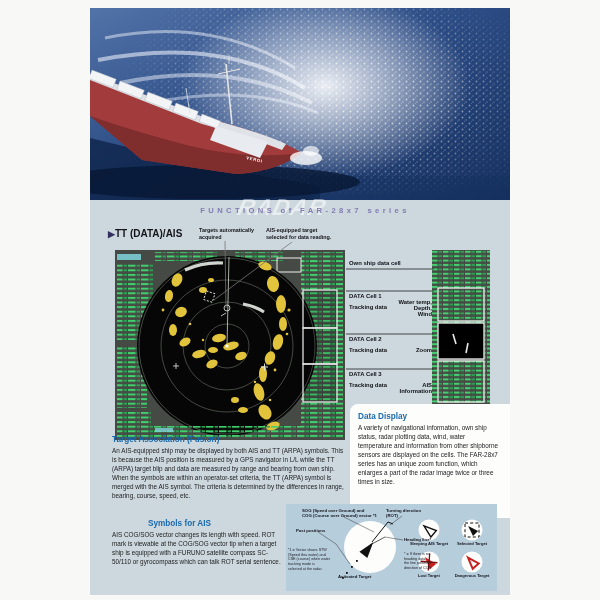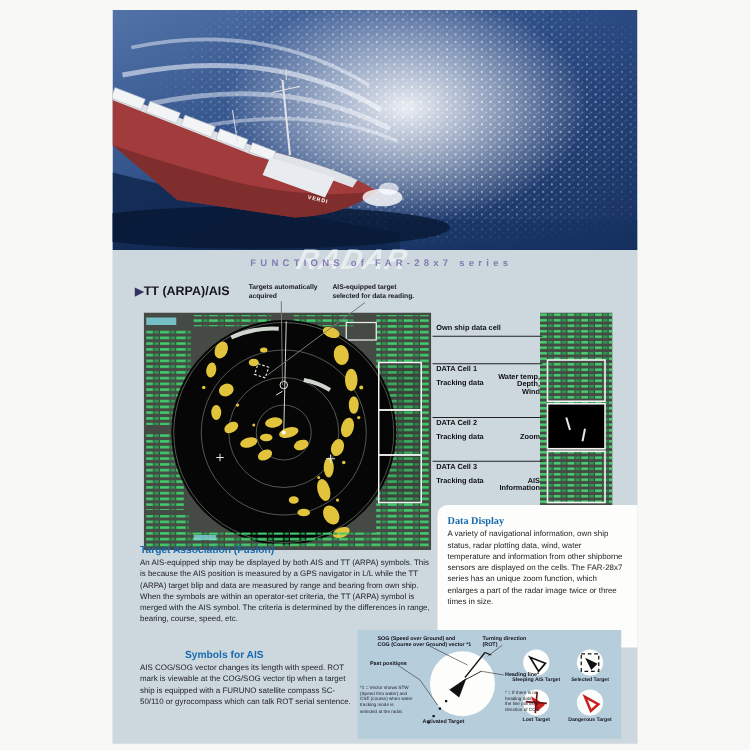--- a/index.html
+++ b/index.html
@@ -106,21 +106,21 @@
       </g>
     </svg>
   </div>
 
   <div class="abs" id="panel"></div>
 
   <div class="abs banner-watermark">RADAR</div>
   <div class="abs banner-title">FUNCTIONS of FAR-28x7 series</div>
 
   <div class="abs tt-head">
-    <span class="tt-arrow">▶</span><span>TT (ARPA)/AIS</span>
+    <span class="tt-arrow">▶</span><span>TT (DATA)/AIS</span>
   </div>
   <div class="abs callout preline" style="left:199px;top:227px;width:62px;">Targets automatically
 acquired</div>
   <div class="abs callout preline" style="left:266px;top:227px;width:84px;">AIS-equipped target
 selected for data reading.</div>
 
   <div class="abs" style="left:115px;top:250px;width:230px;height:190px;z-index:2;">
     <svg width="230" height="190" viewBox="0 0 230 190">
       <defs>
         <pattern id="gtx" width="13" height="4.6" patternUnits="userSpaceOnUse">
@@ -246,21 +246,21 @@
   <div class="abs cell-name" style="left:349px;top:336px;z-index:3;">DATA Cell 2</div>
   <div class="abs cell-name" style="left:349px;top:347px;z-index:3;">Tracking data</div>
   <div class="abs cell-content" style="left:376px;top:347px;width:56px;z-index:3;">Zoom</div>
 
   <div class="abs cell-name" style="left:349px;top:371px;z-index:3;">DATA Cell 3</div>
   <div class="abs cell-name" style="left:349px;top:382px;z-index:3;">Tracking data</div>
   <div class="abs cell-content preline" style="left:376px;top:382px;width:56px;z-index:3;">AIS
 Information</div>
 
   <div class="abs" id="card">
-    <div class="h-blue" style="padding:8px 8px 2px 8px;font-family:Liberation Serif, serif;">Data Display</div>
+    <div class="h-blue" style="padding:8px 8px 2px 8px;">Data Display</div>
     <div class="body-txt" style="padding:0 10px 0 8px;">A variety of navigational information, own ship status, radar plotting data, wind, water temperature and information from other shipborne sensors are displayed on the cells. The FAR-28x7 series has an unique zoom function, which enlarges a part of the radar image twice or three times in size.</div>
   </div>
 
   <div class="abs h-blue" style="left:112px;top:435px;z-index:3;text-align:center;">Target Association (Fusion)</div>
   <div class="abs body-txt" style="left:112px;top:446px;width:234px;z-index:3;">An AIS-equipped ship may be displayed by both AIS and TT (ARPA) symbols. This is because the AIS position is measured by a GPS navigator in L/L while the TT (ARPA) target blip and data are measured by range and bearing from own ship. When the symbols are within an operator-set criteria, the TT (ARPA) symbol is merged with the AIS symbol. The criteria is determined by the differences in range, bearing, course, speed, etc.</div>
 
   <div class="abs h-blue" style="left:112px;top:519px;z-index:3;padding-left:36px;">Symbols for AIS</div>
   <div class="abs body-txt" style="left:112px;top:530px;width:172px;z-index:3;">AIS COG/SOG vector changes its length with speed. ROT mark is viewable at the COG/SOG vector tip when a target ship is equipped with a FURUNO satellite compass SC-50/110 or gyrocompass which can talk ROT serial sentence.</div>
 
   <div class="abs" id="aisbox">

